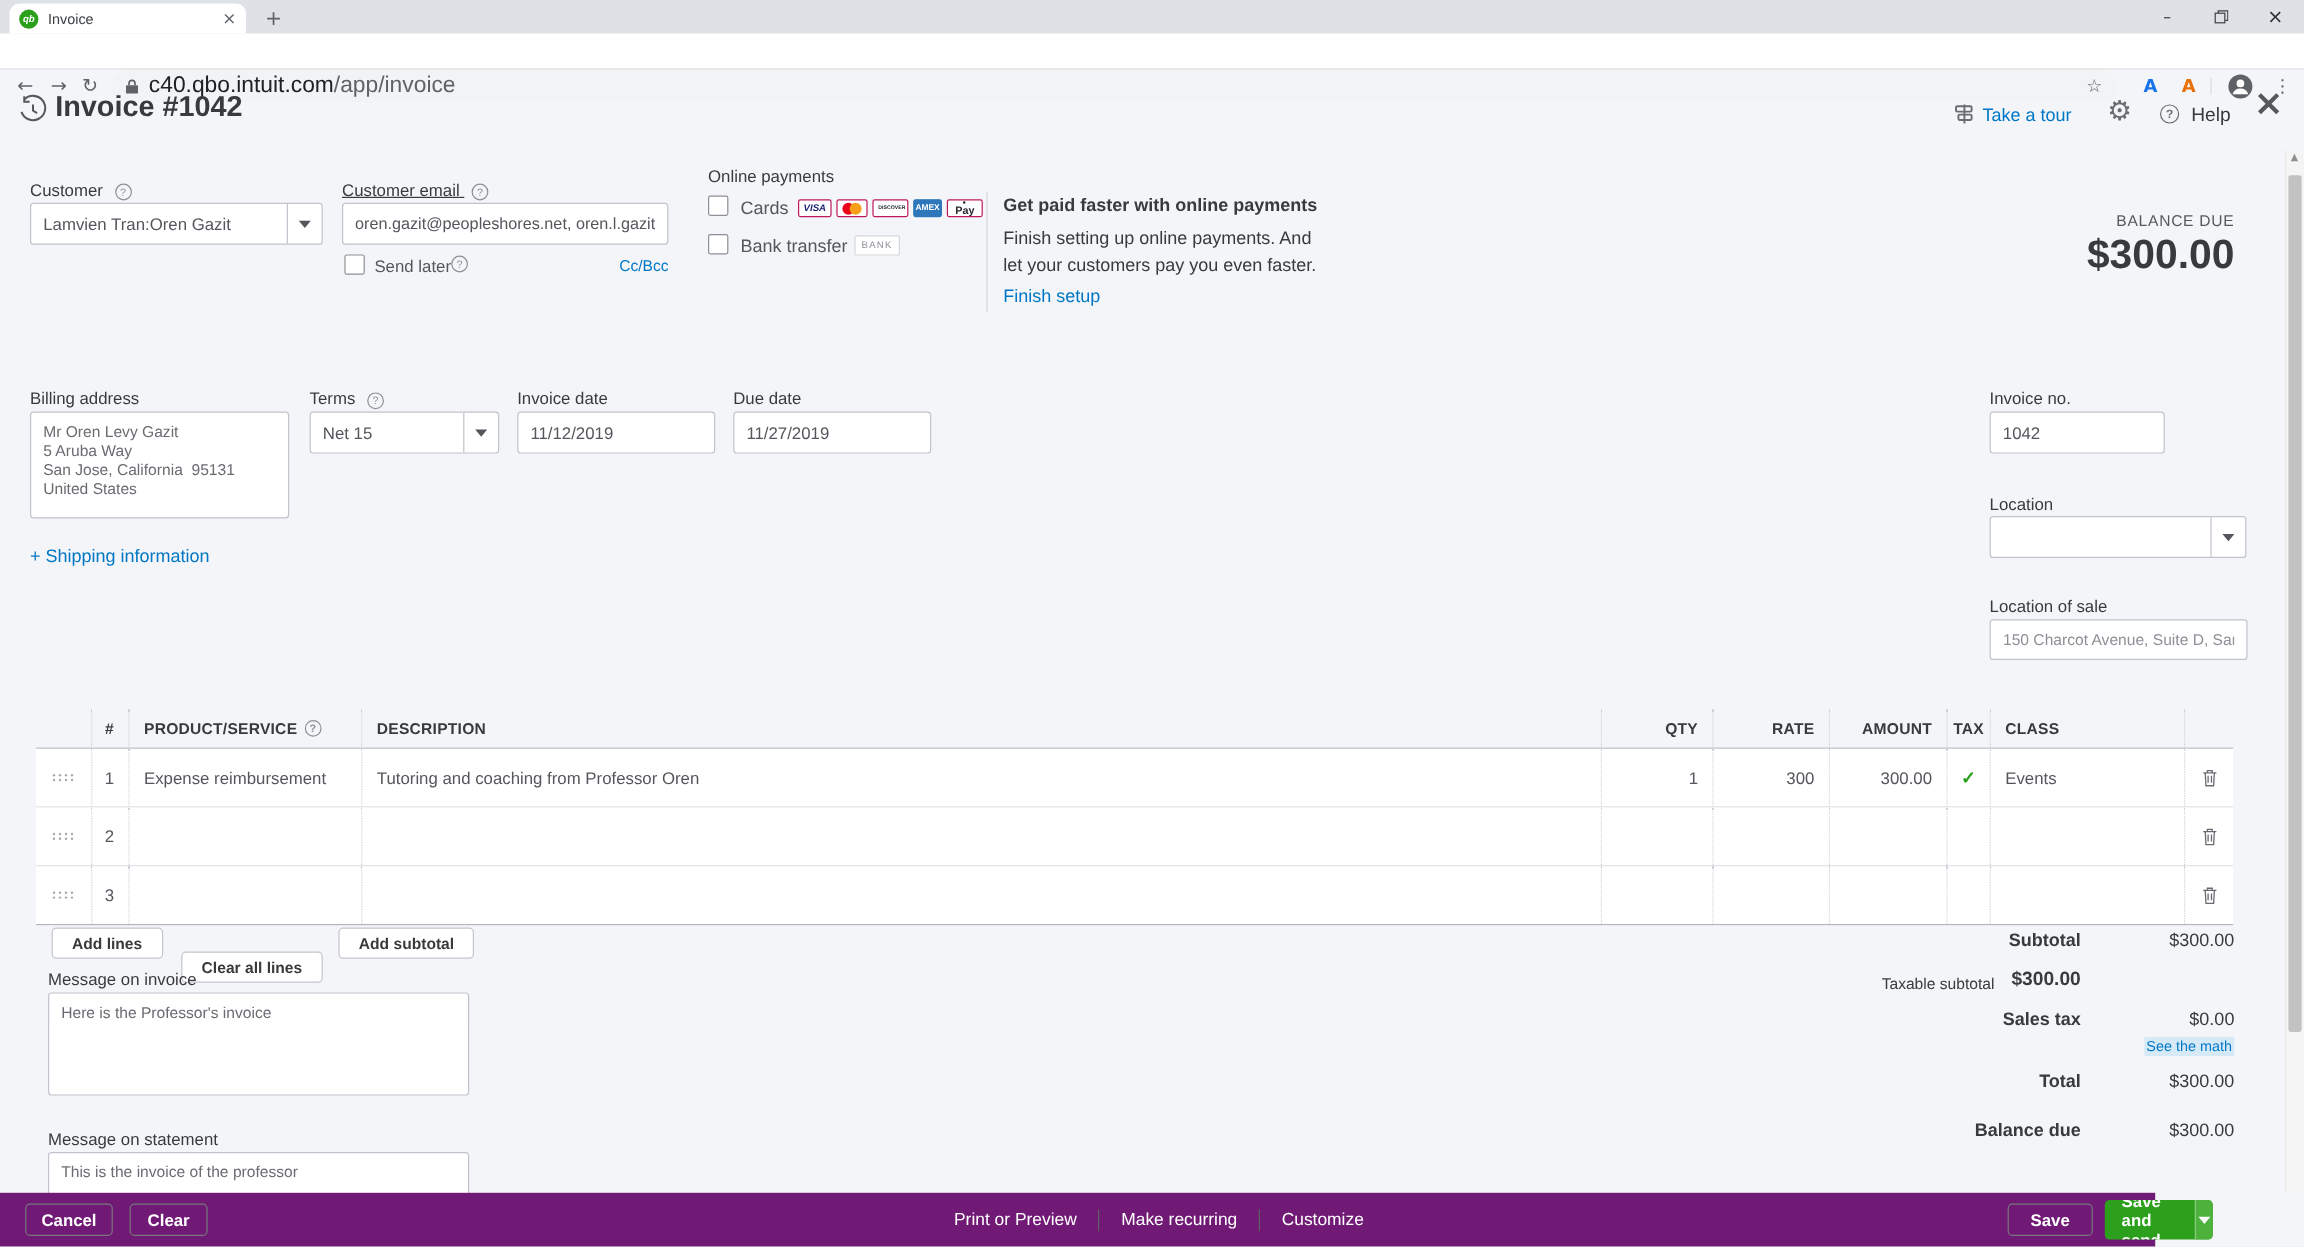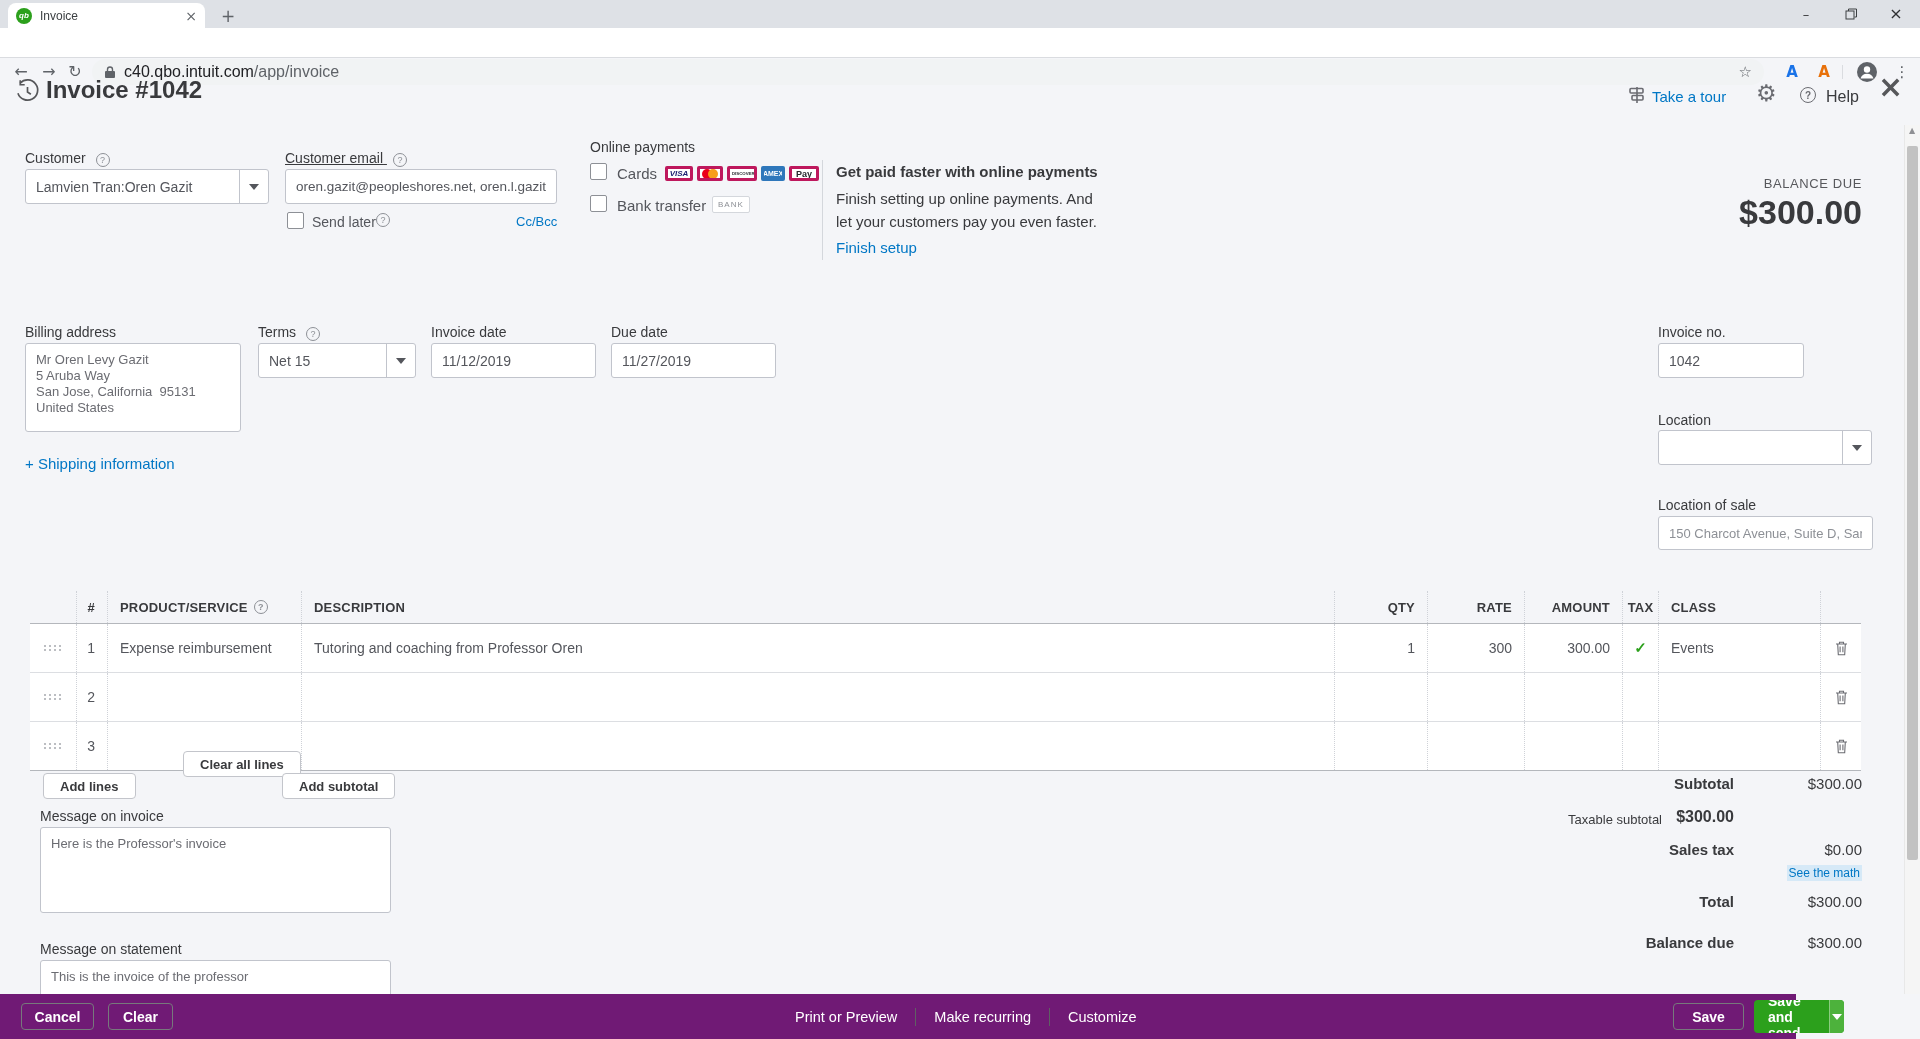--- a/index.html
+++ b/index.html
@@ -18,21 +18,21 @@
   .tabclose{font-size:14px;color:#5f6368;cursor:pointer;}
   .newtab{left:216px;top:5px;width:24px;height:22px;display:flex;align-items:center;justify-content:center;
           font-size:17px;color:#5f6368;}
   .winbtn{top:0;width:36px;height:28px;display:flex;align-items:center;justify-content:center;
           font-size:13px;color:#303134;}
   .toolbar{left:0;top:28px;width:1920px;height:30px;background:#fff;border-bottom:1px solid #dadce0;box-sizing:border-box;}
   .navbtn{top:33px;width:22px;height:22px;display:flex;align-items:center;justify-content:center;
           font-size:16px;color:#5f6368;}
   .urlpill{left:92px;top:31px;width:1672px;height:26px;background:#f1f3f4;border-radius:13px;
            display:flex;align-items:center;padding:0 12px;box-sizing:border-box;}
-  .urltext{font-size:16px;margin-left:8px;flex:1;}
+  .urltext{font-size:19px;margin-left:8px;flex:1;}
   .urldomain{color:#202124;} .urlpath{color:#5f6368;}
   .star{font-size:15px;color:#5f6368;}
   .extA{top:34px;width:20px;height:20px;display:flex;align-items:center;justify-content:center;
         font-size:15px;font-weight:bold;}
   .vsep{top:37px;width:1px;height:14px;background:#dadce0;}
   .dots3{top:33px;width:20px;height:22px;display:flex;align-items:center;justify-content:center;
          font-size:15px;color:#5f6368;}
 
   
   .pagetitle{left:46px;top:76px;font-size:24px;font-weight:bold;color:#393a3d;}
@@ -48,21 +48,21 @@
   .inp{background:#fff;border:1px solid #c1c4cc;border-radius:3px;font-family:"Liberation Sans",sans-serif;
        font-size:14px;color:#54565c;padding:0 10px;box-sizing:border-box;outline:none;}
   .qsel{background:#fff;border:1px solid #c1c4cc;border-radius:3px;display:flex;align-items:stretch;box-sizing:border-box;}
   .qsel-val{flex:1;display:flex;align-items:center;padding:0 10px;font-size:14px;color:#54565c;
             white-space:nowrap;overflow:hidden;}
   .qsel-arr{width:28px;border-left:1px solid #c1c4cc;display:flex;align-items:center;justify-content:center;}
   .tri{width:0;height:0;border-left:5px solid transparent;border-right:5px solid transparent;border-top:6px solid #54565c;}
   .chk{width:17px;height:17px;background:#fff;border:1px solid #8d9096;border-radius:2px;box-sizing:border-box;}
   .link{color:#0077c5;}
   .badge{height:15px;border-radius:2px;display:inline-flex;align-items:center;justify-content:center;
-         background:#fff;border:3px solid #be185d;box-sizing:border-box;overflow:hidden;}
+         background:#fff;border:1px solid #be185d;box-sizing:border-box;overflow:hidden;}
   .ta{background:#fff;border:1px solid #c1c4cc;border-radius:3px;font-family:"Liberation Sans",sans-serif;
       font-size:13px;color:#6b6c72;padding:8px 10px;box-sizing:border-box;resize:none;outline:none;line-height:16px;}
 
   
   .grid{left:30px;top:591px;width:1831px;}
   .grow{display:flex;height:48px;background:#fff;border-bottom:1px solid #dcdee2;}
   .grow:last-of-type{border-bottom:1px solid #b4b7bc;}
   .ghead{display:flex;height:32px;border-bottom:1px solid #b4b7bc;}
   .cell{display:flex;align-items:center;padding:0 12px;font-size:14px;color:#54565c;box-sizing:border-box;
         border-right:1px dotted #cfd2d8;overflow:hidden;white-space:nowrap;}
@@ -362,21 +362,21 @@
       <div class="cell col-class"></div>
       <div class="cell col-trash c">
         <svg width="13" height="16" viewBox="0 0 13 16">
             <path d="M1 4h11M4.5 4V2.2h4V4M2.7 4l.6 10.8h6.4L10.3 4M5.1 6.5v5.7M7.9 6.5v5.7" stroke="#6b6c72" fill="none" stroke-width="1.1"></path>
           </svg>
       </div>
     </div>
   </div>
 
   <button class="abs tbtn" style="left:43px;top:773px;">Add lines</button>
-  <button class="abs tbtn" style="left:151px;top:751px;margin-left:32px;">Clear all lines</button>
+  <button class="abs tbtn" style="left:151px;top:793px;">Clear all lines</button>
   <button class="abs tbtn" style="left:282px;top:773px;">Add subtotal</button>
 
   <div class="abs tot-l" style="left:1500px;top:775px;width:234px;">Subtotal</div>
   <div class="abs tot-v" style="left:1700px;top:775px;width:162px;">$300.00</div>
 
   <div class="abs" style="left:1430px;top:812px;width:232px;text-align:right;font-size:13px;color:#393a3d;">Taxable subtotal</div>
   <div class="abs" style="left:1560px;top:808px;width:174px;text-align:right;font-size:16px;font-weight:bold;color:#393a3d;">$300.00</div>
 
   <div class="abs tot-l" style="left:1500px;top:841px;width:234px;">Sales tax</div>
   <div class="abs tot-v" style="left:1700px;top:841px;width:162px;">$0.00</div>

